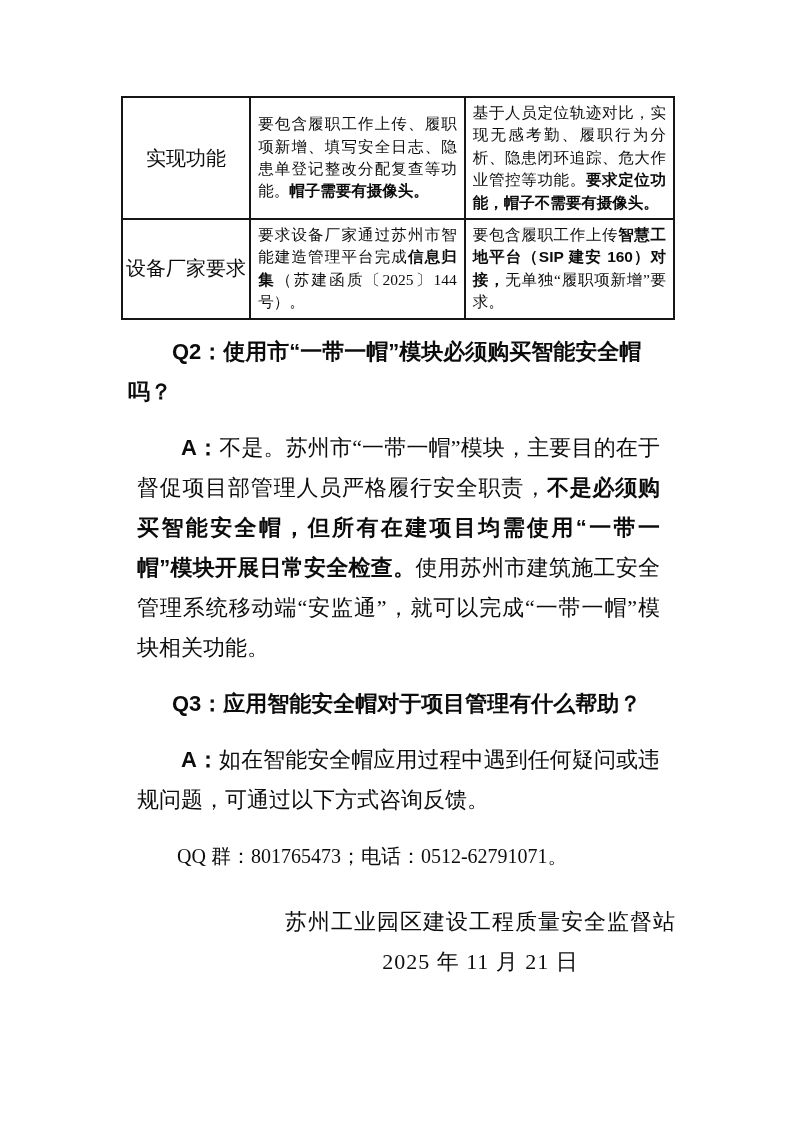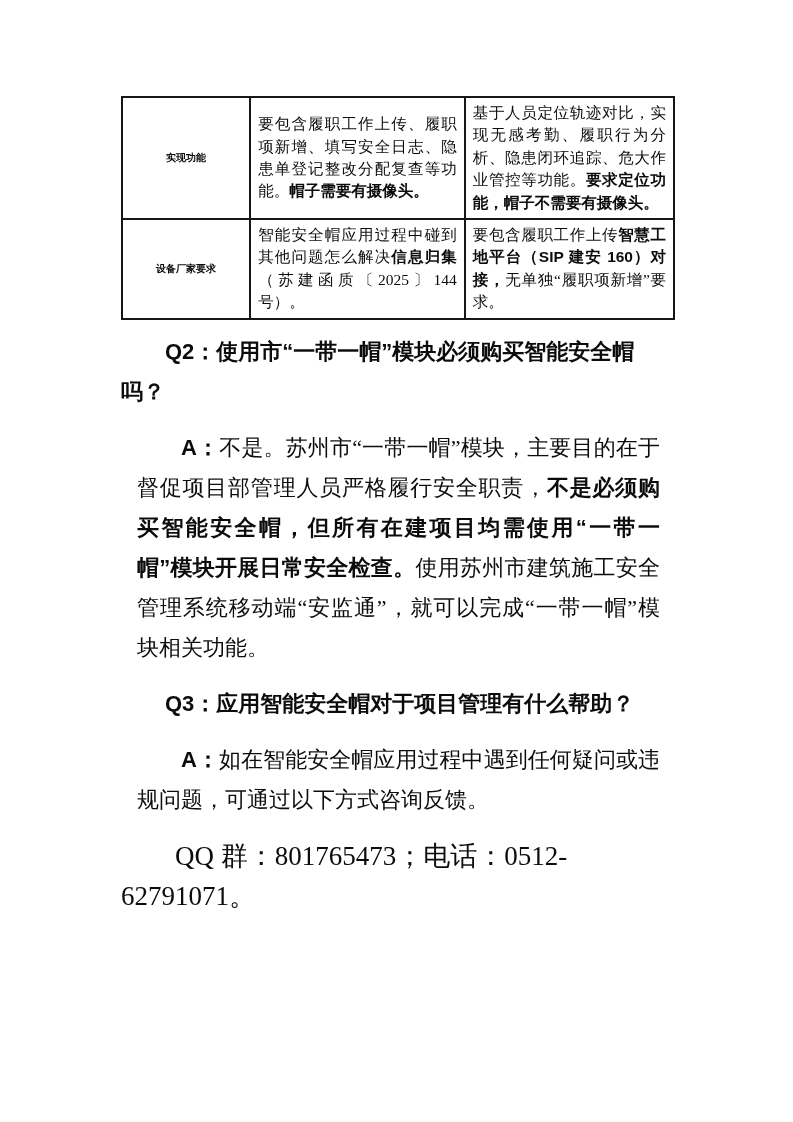--- a/index.html
+++ b/index.html
@@ -27,56 +27,56 @@
   }
   table.spec-table td {
     border: 2px solid #161616;
     box-sizing: border-box;
   }
   td.label-cell {
     width: 117px;
     text-align: center;
     vertical-align: middle;
     font-family: "Liberation Sans", sans-serif;
-    font-weight: bold;
-    font-size: 10px;
+    font-weight: normal;
+    font-size: 20px;
     padding: 2px;
   }
   td.content-cell {
     font-size: 15.5px;
     line-height: 22.4px;
     text-align: justify;
     vertical-align: middle;
     padding: 4px 7px;
   }
   td.cell-col2 { width: 196px; }
   td.cell-col3 { width: 191px; }
   td.content-cell b { font-family: "Liberation Sans", sans-serif; }
 
   
   .q-heading {
-    margin: 12px 0 0 0;
+    margin: 12px 0 0 7px;
     font-family: "Liberation Sans", sans-serif;
     font-weight: bold;
     font-size: 22px;
     line-height: 40px;
     text-indent: 2em;
   }
   .answer {
     margin: 16px;
     font-size: 22px;
     line-height: 40px;
     text-align: justify;
     text-indent: 2em;
   }
   .answer b { font-family: "Liberation Sans", sans-serif; }
   .a-label { font-family: "Liberation Sans", sans-serif; font-weight: bold; }
   .contact-line {
-    margin: 0;
-    font-size: 27px;
+    margin: 16px;
+    font-size: 20px;
     line-height: 40px;
     text-indent: 2em;
   }
 
   
   .closing {
     margin: 26px 0 0 auto;
     width: max-content;
     text-align: center;
     font-size: 22px;
@@ -100,35 +100,39 @@
         </td>
         <td class="content-cell cell-col3">
           <span>基于人员定位轨迹对比，实现无感考勤、履职行为分析、隐患闭环追踪、危大作业管控等功能。</span><b>要求定位功能，帽子不需要有摄像头。</b>
         </td>
       </tr>
       <tr>
         <td class="label-cell">
           <span>设备厂家要求</span>
         </td>
         <td class="content-cell cell-col2">
-          <span>智能安全帽应用过程中碰到其他问题怎么解决</span><b>信息归集</b><span>（苏建函质〔2025〕144 号）。</span>
+          <span>要求设备厂家通过苏州市智能建造管理平台完成</span><b>信息归集</b><span>（苏建函质〔2025〕144 号）。</span>
         </td>
         <td class="content-cell cell-col3">
           <span>要包含履职工作上传</span><b>智慧工地平台（SIP 建安 160）对接，</b><span>无单独“履职项新增”要求。</span>
         </td>
       </tr>
     </tbody>
   </table>
 
   <p class="q-heading">Q2：使用市“一带一帽”模块必须购买智能安全帽吗？</p>
   <p class="answer">
     <b class="a-label">A：</b><span>不是。苏州市“一带一帽”模块，主要目的在于督促项目部管理人员严格履行安全职责，</span><b>不是必须购买智能安全帽，但所有在建项目均需使用“一带一帽”模块开展日常安全检查。</b><span>使用苏州市建筑施工安全管理系统移动端“安监通”，就可以完成“一带一帽”模块相关功能。</span>
   </p>
 
   <p class="q-heading" style="margin-top:0;">Q3：应用智能安全帽对于项目管理有什么帮助？</p>
 
   <p class="answer">
     <b class="a-label">A：</b><span>如在智能安全帽应用过程中遇到任何疑问或违规问题，可通过以下方式咨询反馈。</span>
   </p>
   <p class="contact-line">QQ 群：801765473；电话：0512-62791071。</p>
 
+  <div class="closing">
+    <div>苏州工业园区建设工程质量安全监督站</div>
+    <div>2025 年 11 月 21 日</div>
+  </div>
 
 </div>
 
 </body></html>

